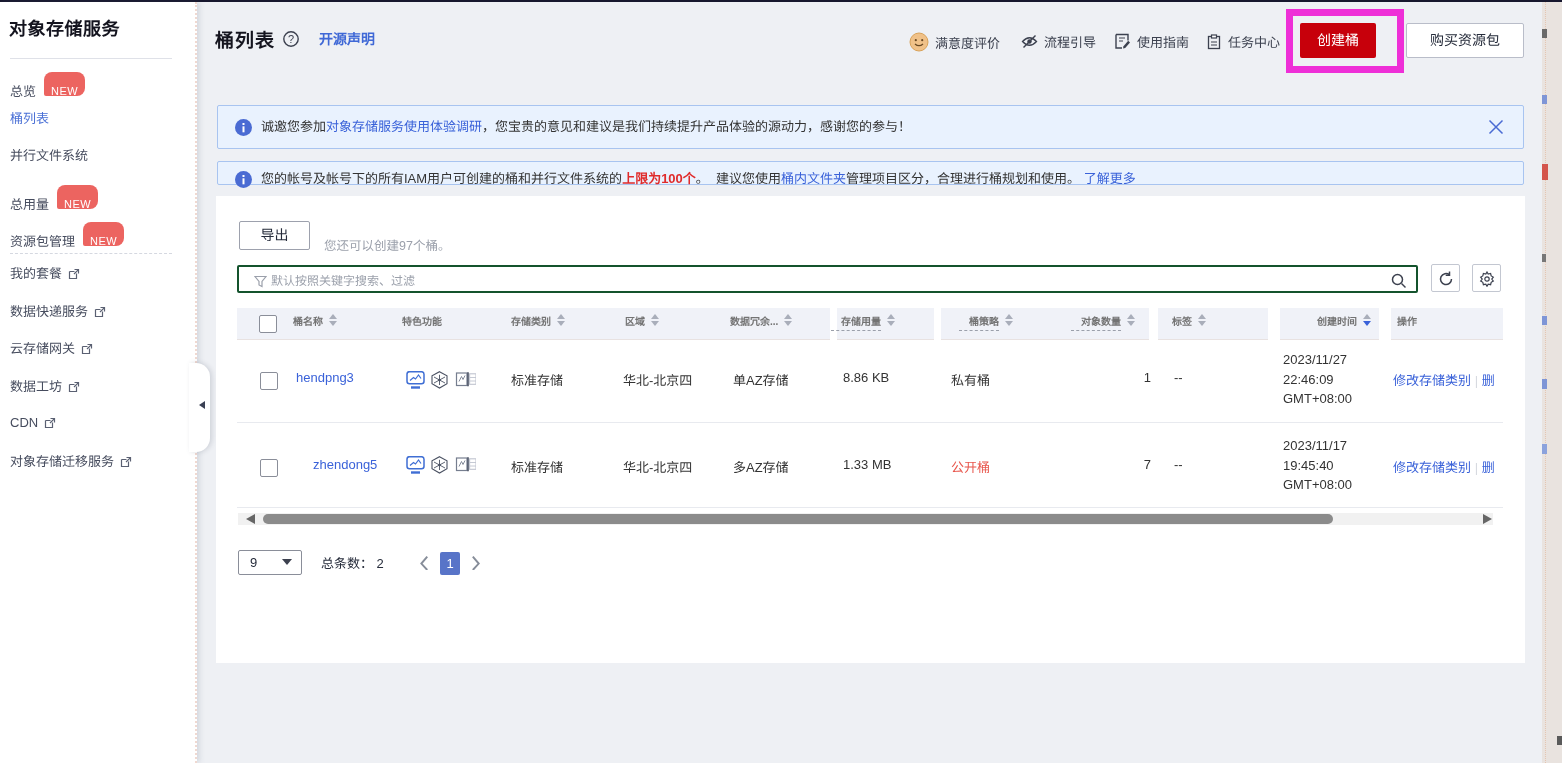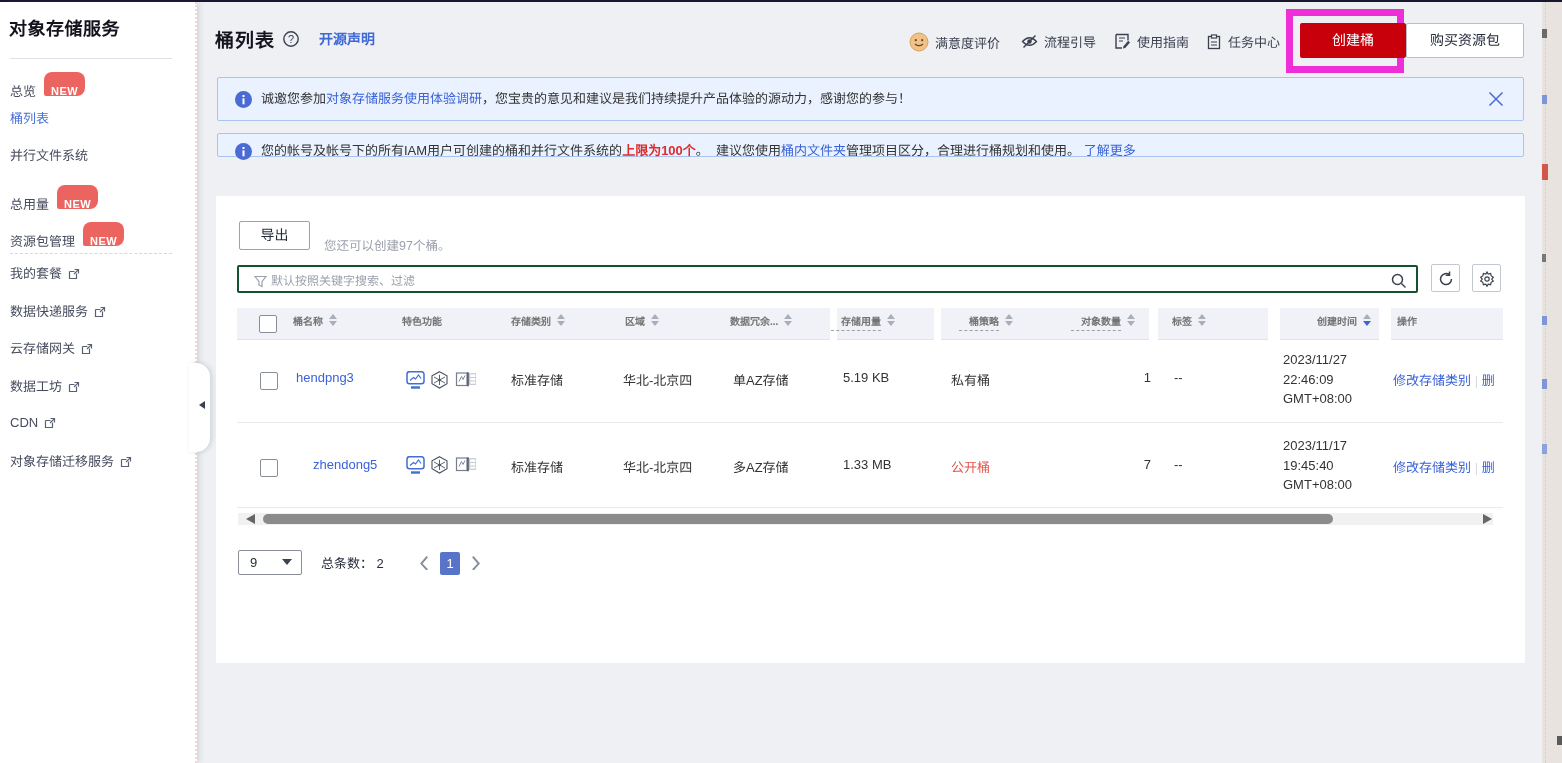--- a/index.html
+++ b/index.html
@@ -10,43 +10,43 @@
 
 
 #topbar { left:0; top:0; width:1562px; height:2px; background:#17172e; }
 
 
 #sidebar { left:0; top:2px; width:197px; height:761px; background:#fff; box-shadow:2px 0 6px rgba(80,90,110,.18); }
 #sidebar h1 { font-size:18px; font-weight:bold; color:#14141f; position:absolute; left:9px; top:12px; letter-spacing:0.5px;}
 #side-sep { position:absolute; left:10px; top:56px; width:162px; border-top:1px solid #dfe1e8; }
 .mitem { position:absolute; left:10px; height:18px; line-height:18px; font-size:13px; color:#464c5e; white-space:nowrap; }
 .mitem.sel { color:#4a70d6; }
-.newbadge { display:inline-block; margin-left:8px; background:#ec6460; color:#fff; font-size:11px; font-weight:bold; line-height:15px; height:16px; padding:12px 7px; border-radius:8px 8px 8px 2px; vertical-align:1px; letter-spacing:.5px;}
+.newbadge { display:inline-block; margin-left:8px; background:#ec6460; color:#fff; font-size:11px; font-weight:normal; line-height:15px; height:16px; padding:12px 7px; border-radius:8px 8px 8px 2px; vertical-align:1px; letter-spacing:.5px;}
 .extico { display:inline-block; width:11px; height:11px; margin-left:6px; position:relative; vertical-align:-1px;}
 .extico svg { position:absolute; left:0; top:0; }
 #collapse { left:189px; top:363px; width:21px; height:89px; background:#fff; border-radius:0 14px 14px 0; box-shadow:2px 0 5px rgba(80,90,110,.20); }
 #collapse .tri { position:absolute; left:10px; top:38px; width:0; height:0; border-top:4.5px solid transparent; border-bottom:4.5px solid transparent; border-right:6px solid #3a4054; }
 
 
 #rstrip { left:1542px; top:2px; width:20px; height:761px; background:#e9e3df; }
 
 
 #h-title { left:215px; top:25px; font-size:19px; font-weight:bold; color:#15151f; letter-spacing:1px;}
 #h-q { left:283px; top:31px; width:16px; height:16px; }
 #h-open { left:319px; top:28px; font-size:14px; font-weight:bold; color:#3f68d6; }
 .tbitem { top:32px; font-size:13px; color:#3c414f; white-space:nowrap; }
 .tbico { display:inline-block; vertical-align:-3px; margin-right:6px; }
 
 
 #anno { left:1286px; top:9px; width:118px; height:64px; border:7px solid #ee2fd7; background:transparent; }
-#btn-create { left:1300px; top:23px; width:106px; height:35px; background:#c7000b; color:#fff; font-size:14px; text-align:center; line-height:35px; border-radius:2px; }
+#btn-create { left:1300px; top:23px; width:76px; height:35px; background:#c7000b; color:#fff; font-size:14px; text-align:center; line-height:35px; border-radius:2px; }
 #btn-buy { left:1406px; top:23px; width:118px; height:35px; background:#fff; border:1px solid #b9bdc9; color:#252b3a; font-size:14px; text-align:center; line-height:33px; border-radius:2px; }
 
 
-.banner { left:217px; width:1307px; background:#e9f2fe; border:1px solid #a8c4f0; border-radius:2px; font-size:13px; color:#333; }
+.banner { left:217px; width:1307px; background:#e9f2fe; border:1px solid #a8c4f0; border-radius:2px; font-size:13px; color:#333;margin-top:28px; }
 .banner .ico { position:absolute; left:17px; width:17px; height:17px; }
 .banner .txt { position:absolute; left:43px; white-space:nowrap; line-height:14px; }
 .blink { color:#3a62d9; }
 .bred { color:#e02b2b; font-weight:bold; }
 #banner1 { top:77px; height:44px; }
 #banner1 .ico { top:13px; }
 #banner1 .txt { top:14px; }
 #banner1 .bx { position:absolute; right:19px; top:13px; width:16px; height:16px; }
 #banner2 { top:133px; height:24px; }
 #banner2 .ico { top:9px; }
@@ -265,21 +265,21 @@
             <rect x="50.5" y="2" width="10.5" height="12.5" stroke="#767e8f" stroke-width="1.2"></rect>
             <path d="M53 10.5 L55.5 5.5 L57 8.5 L59 4.5" stroke="#767e8f" stroke-width="0.9"></path>
             <path d="M62 1.2 v14" stroke="#4a5264" stroke-width="1.6"></path>
             <rect x="63.6" y="2.8" width="6.4" height="10.5" stroke="#c0c4cf" stroke-width="1.1"></rect>
             <path d="M63.6 6.5 h6.4 M63.6 10 h6.4" stroke="#c0c4cf" stroke-width="0.9"></path>
           </g>
         </svg></div>
     <div class="td" style="left:274px; top:29px;">标准存储</div>
     <div class="td" style="left:386px; top:29px;">华北-北京四</div>
     <div class="td" style="left:496px; top:29px;">单AZ存储</div>
-    <div class="td" style="left:606px; top:29px;">5.19 KB</div>
+    <div class="td" style="left:606px; top:29px;">8.86 KB</div>
     <div class="td" style="left:714px; top:29px;">私有桶</div>
     <div class="td" style="left:880px; top:29px; width:34px; text-align:right;">1</div>
     <div class="td" style="left:937px; top:29px;">--</div>
     <div class="td" style="left:1046px; top:9px; line-height:19.7px;">2023/11/27<br>22:46:09<br>GMT+08:00</div>
     <div class="td" style="left:1156px; top:29px;"><span class="bucketlink">修改存储类别</span><span style="color:#d6d9e0;"> | </span><span class="bucketlink">删</span></div>
   </div>
   <div class="trow" id="row2">
     <div class="cb" style="left:23px; top:36px;"></div>
     <div class="td bucketlink" style="left:55px; top:34px;margin-left:21px;">zhendong5</div>
     <div class="td" style="left:169px; top:33px;"><svg width="70" height="20" viewBox="0 0 70 20">

